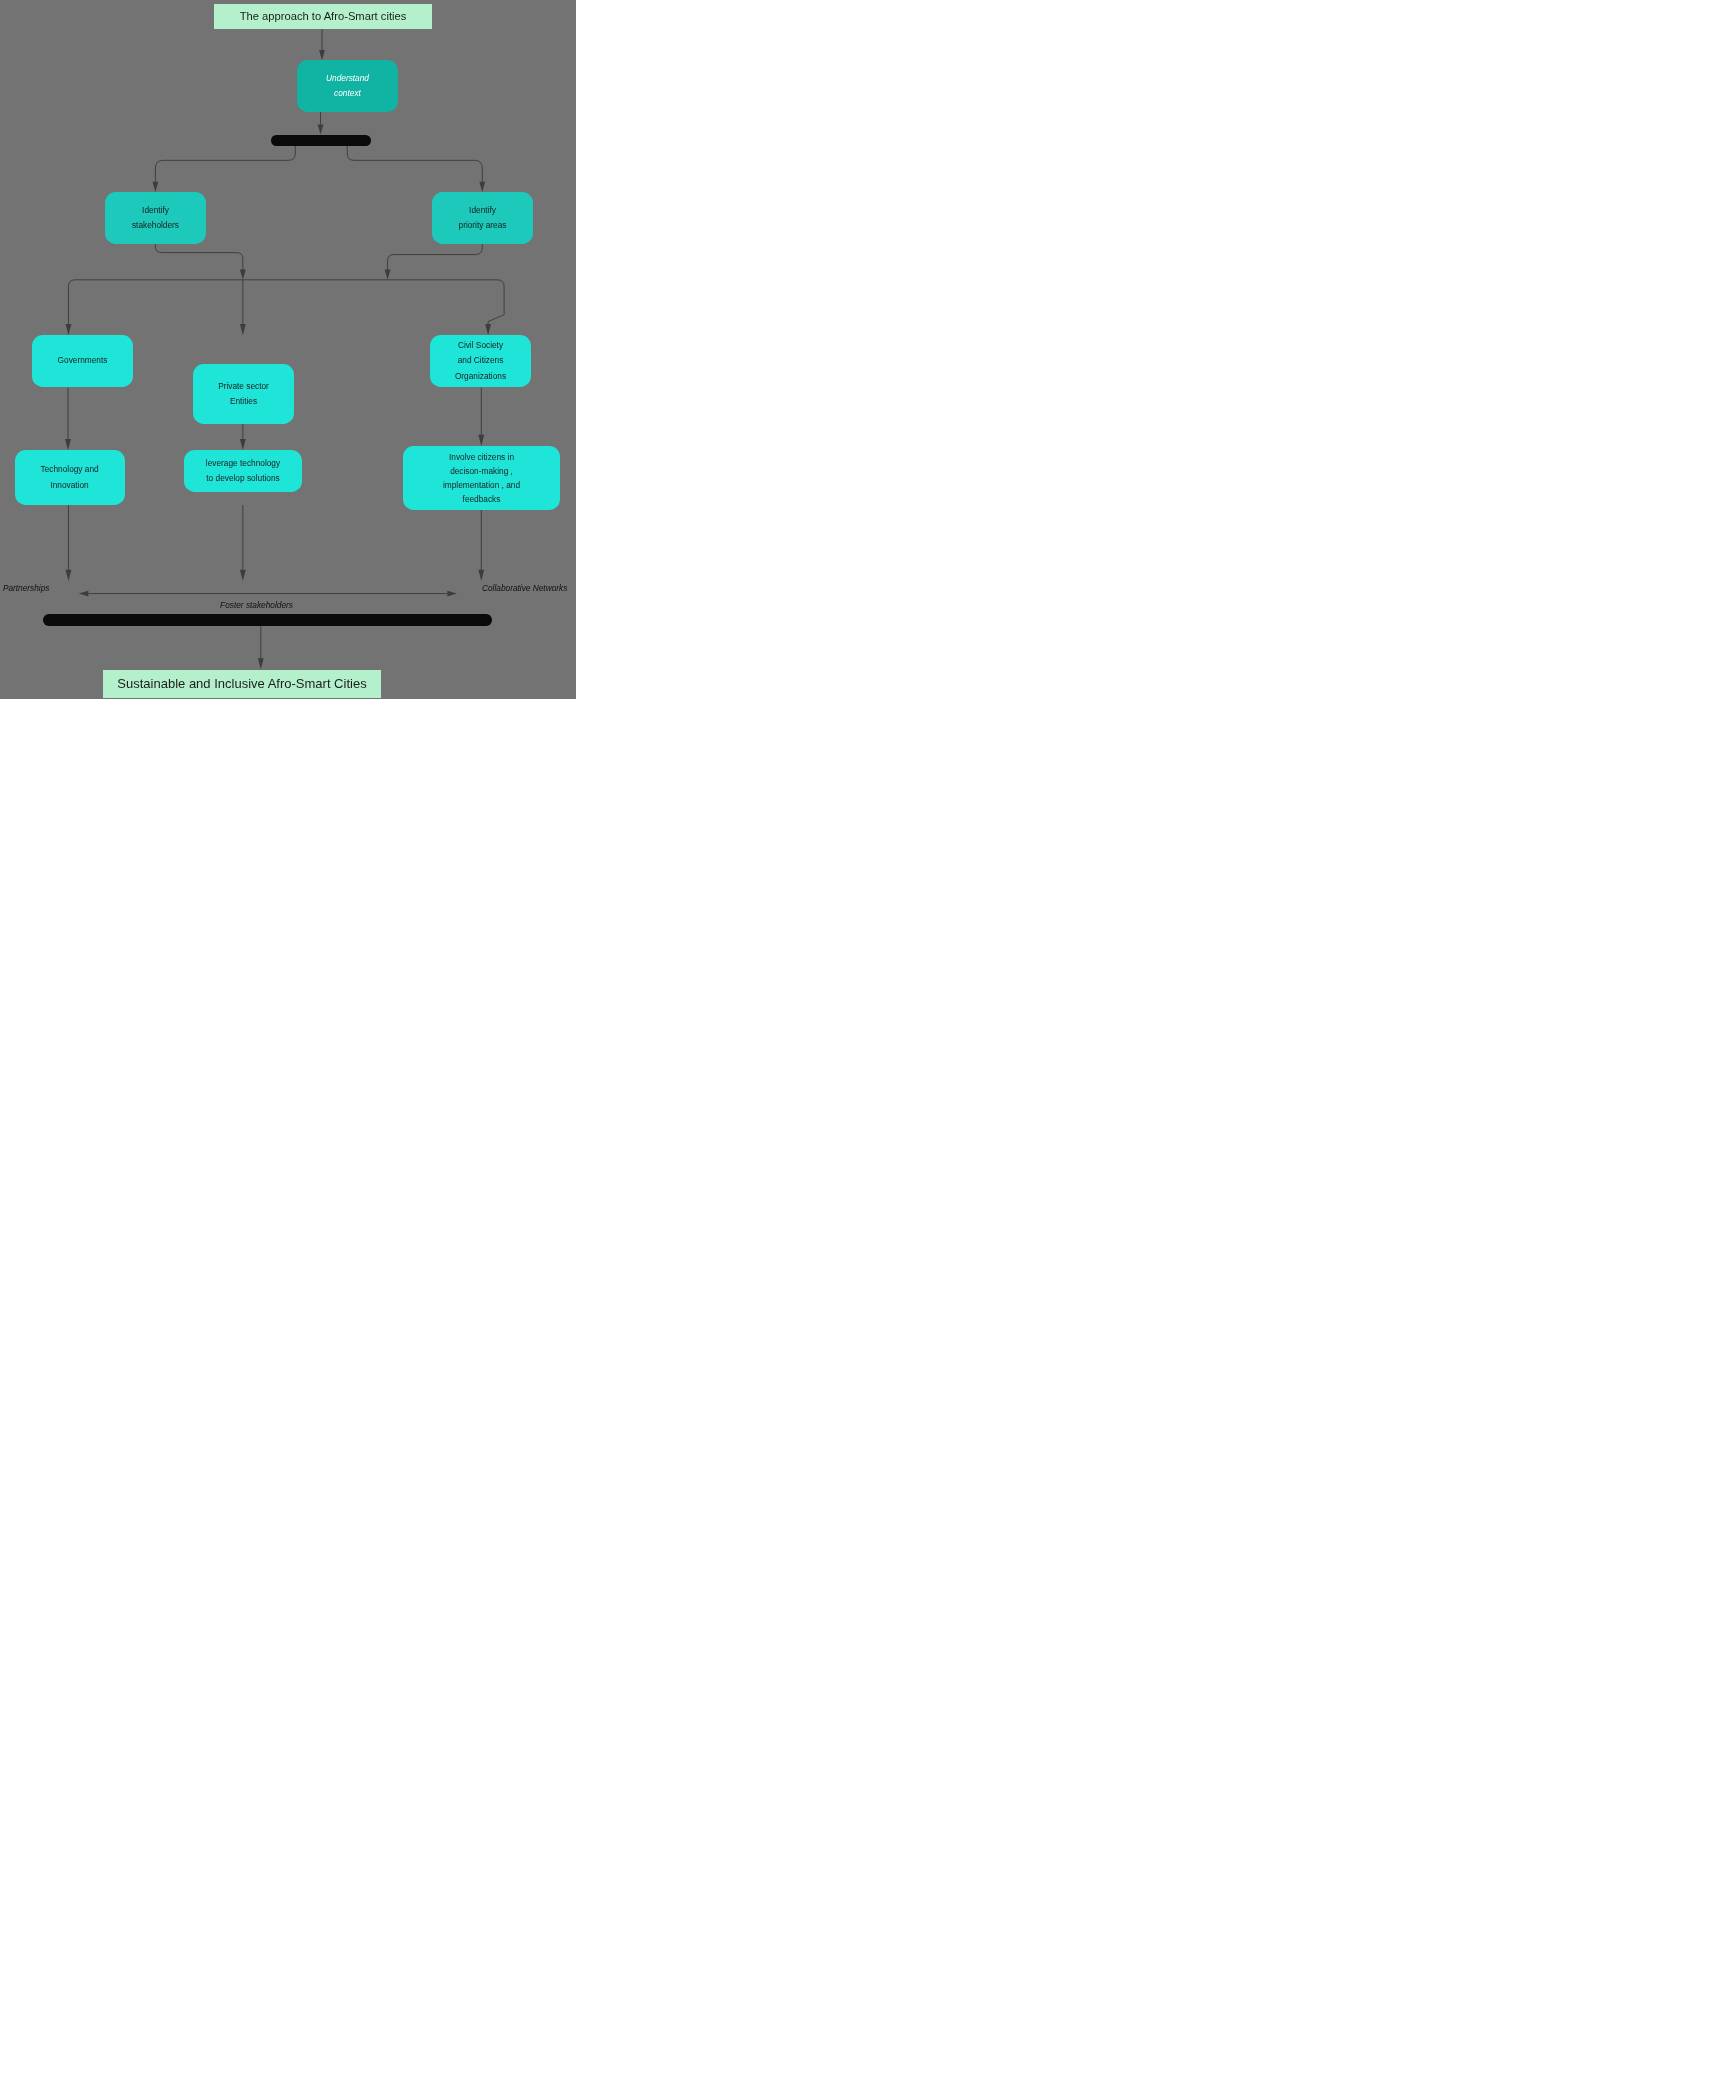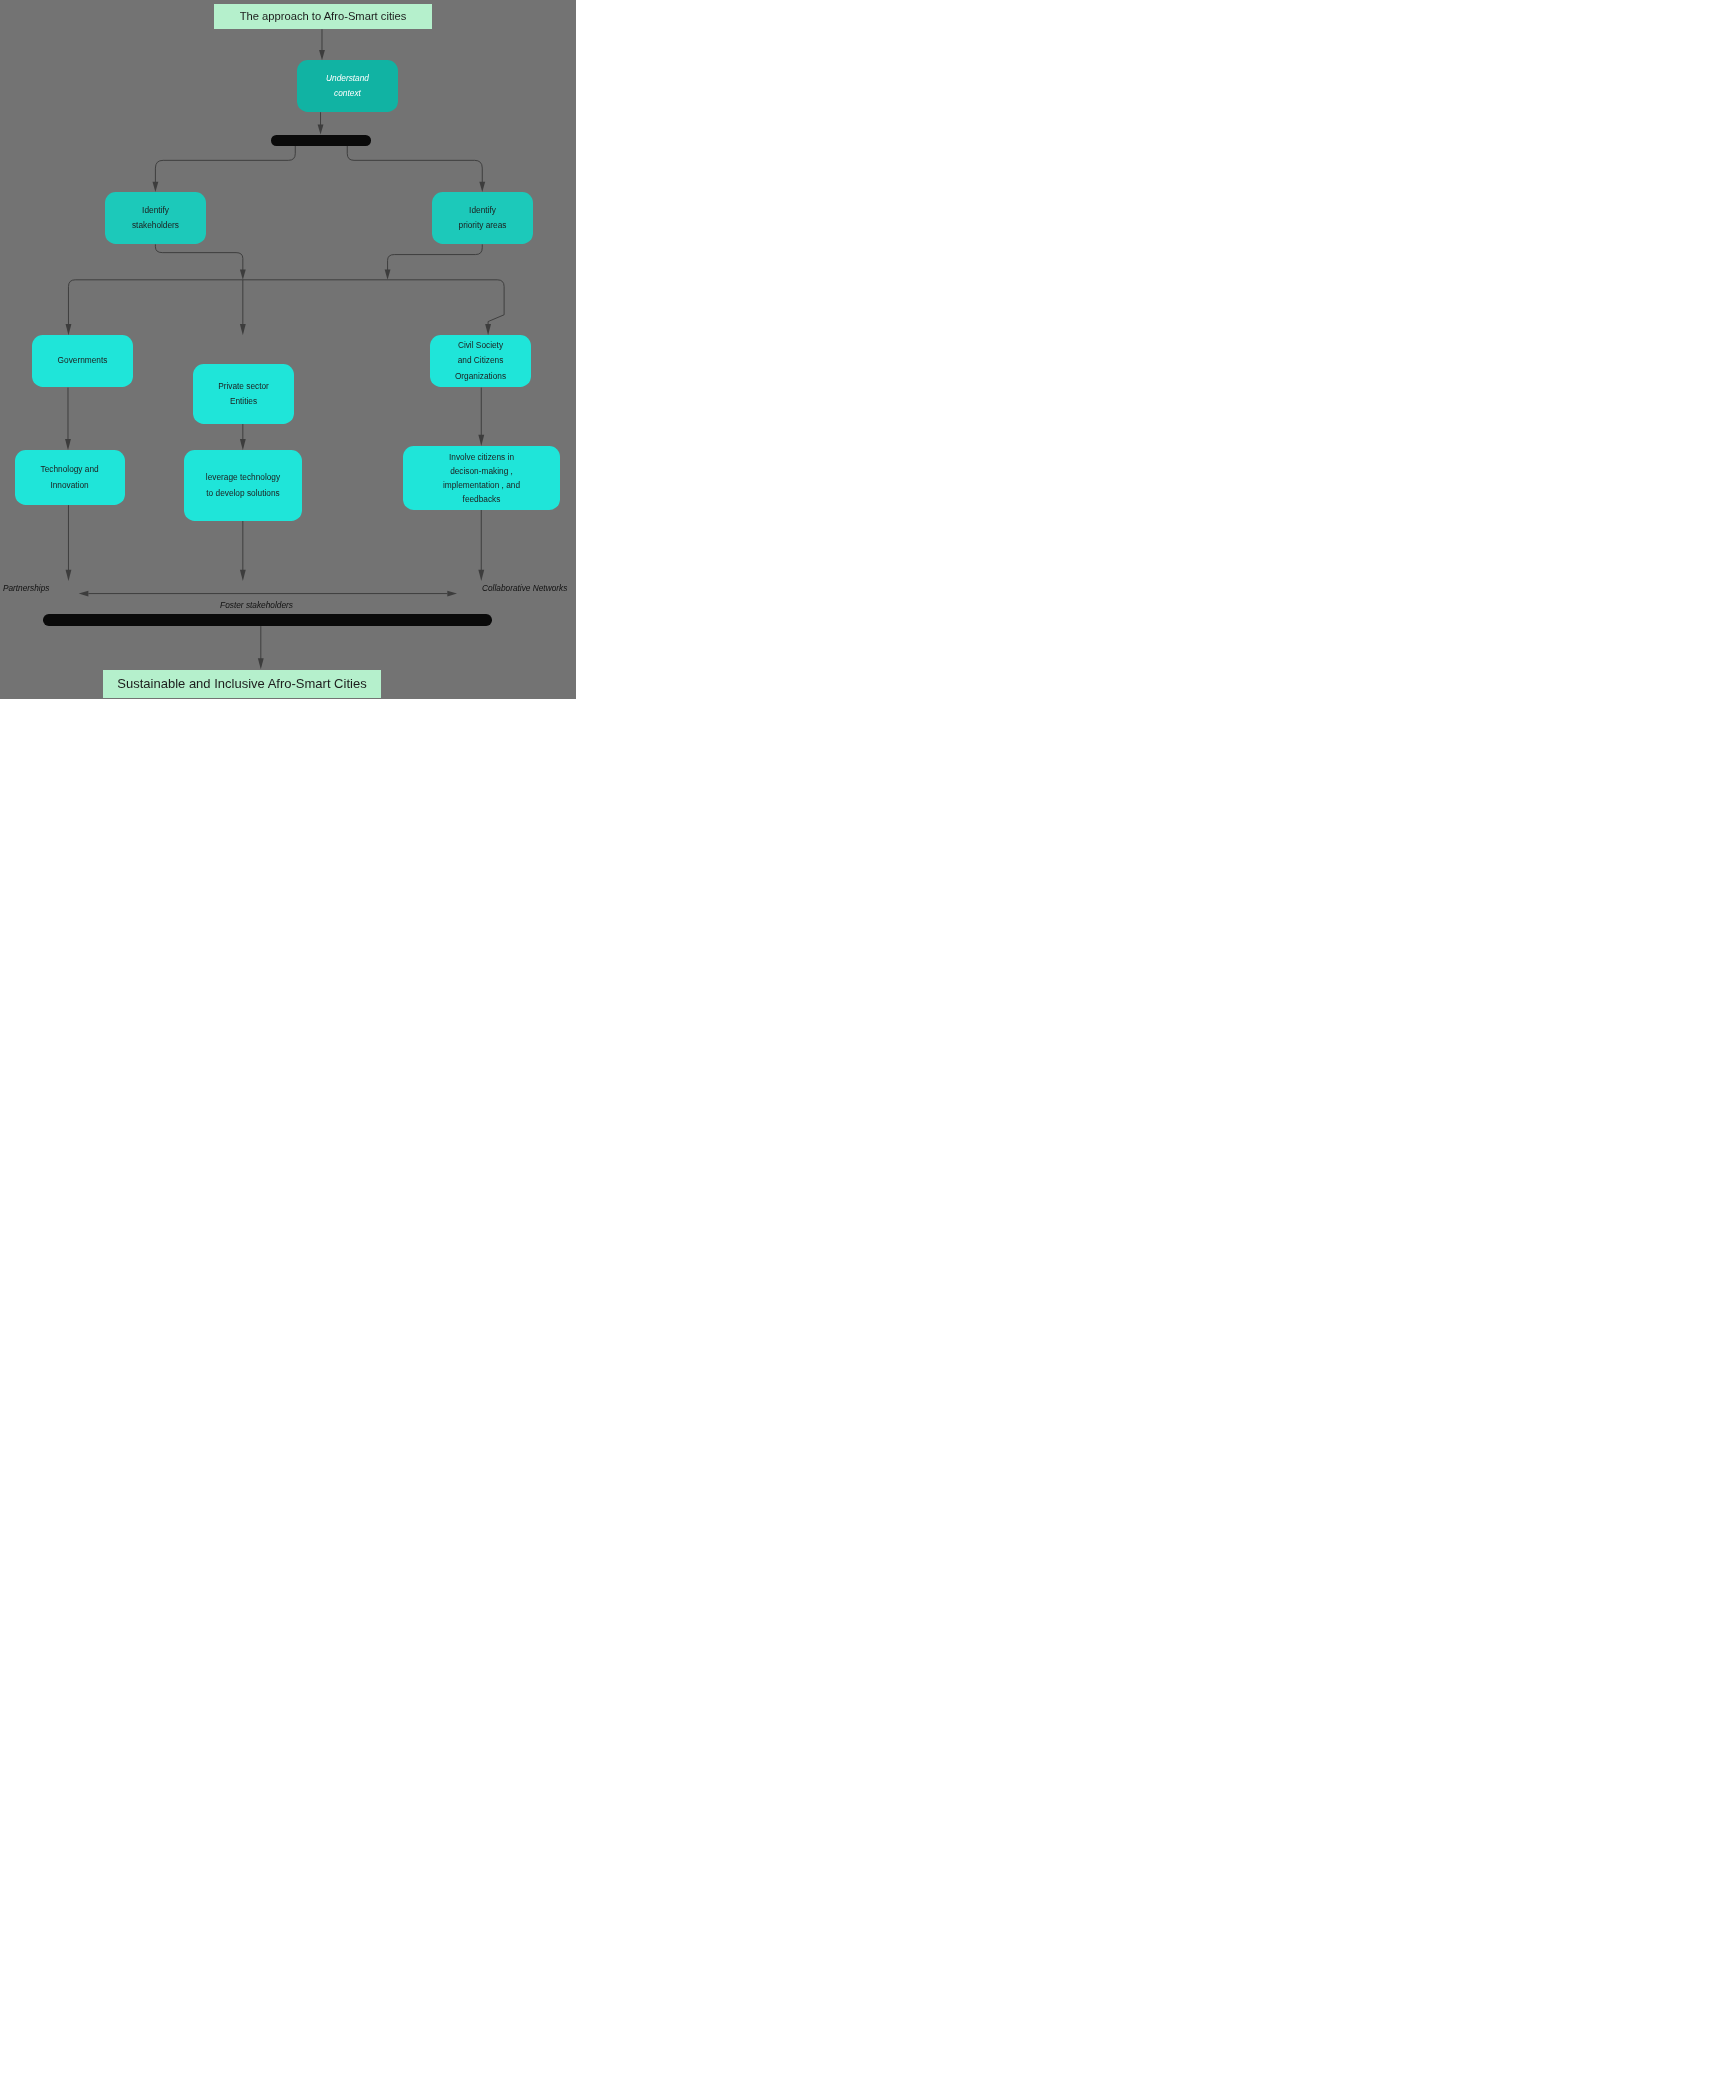--- a/index.html
+++ b/index.html
@@ -101,21 +101,21 @@
   <div class="node cyan-node" style="left:193px;top:335px;width:101px;height:60px;margin-top:29px;">Private sector
 Entities</div>
 
   <div class="node cyan-node" style="left:430px;top:335px;width:101px;height:52px;">Civil Society
 and Citizens
 Organizations</div>
 
   <div class="node cyan-node" style="left:14.6px;top:450px;width:110px;height:55px;">Technology and
 Innovation</div>
 
-  <div class="node cyan-node" style="left:184px;top:450px;width:118px;height:71px;">leverage  technology
+  <div class="node cyan-node" style="left:184px;top:450px;width:118px;height:42px;">leverage  technology
 to develop solutions</div>
 
   <div class="node cyan-node" style="left:403px;top:446px;width:157px;height:64px;line-height:1.7;">Involve citizens in
 decison-making ,
 implementation , and
 feedbacks</div>
 
   <div class="edge-label" style="left:2.9px;top:584px;width:73px;">Partnerships</div>
 
   <div class="edge-label" style="left:482px;top:584px;width:95px;">Collaborative Networks</div>

